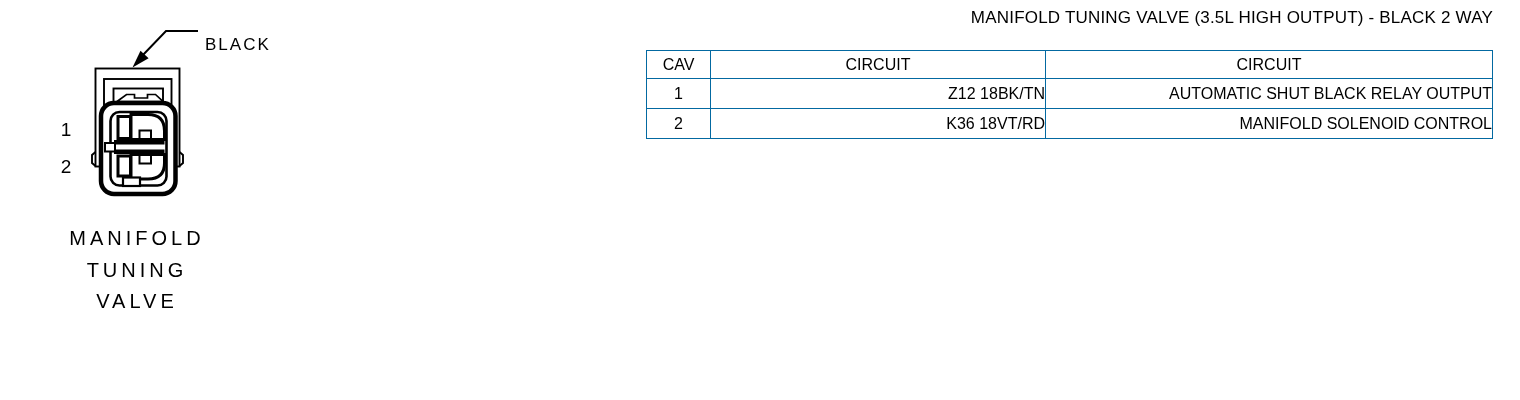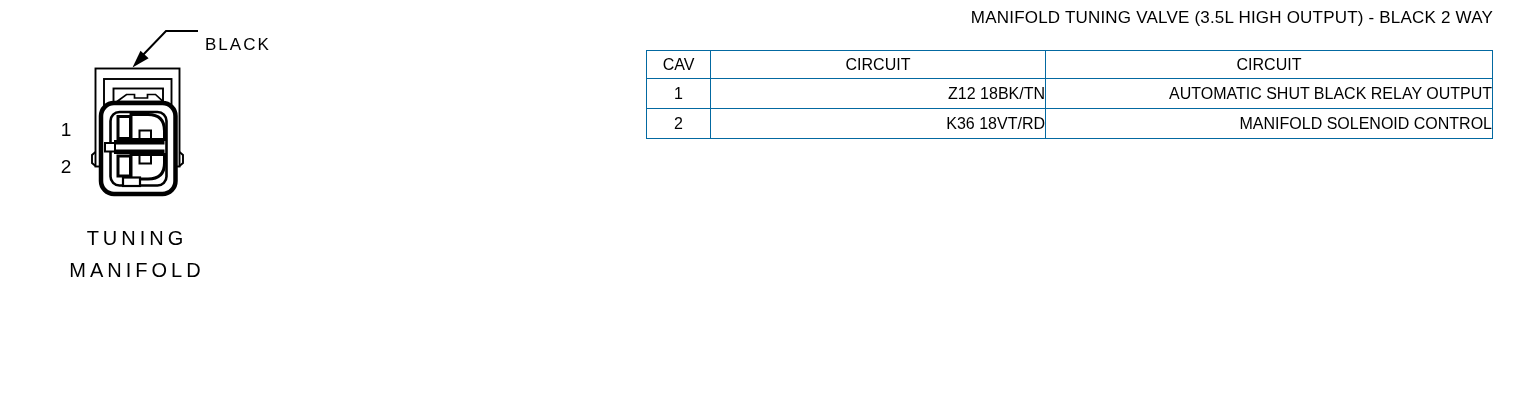--- a/index.html
+++ b/index.html
@@ -89,22 +89,23 @@
         <rect x="118" y="156" width="12.5" height="20" stroke-width="3"></rect>
         <rect x="123" y="177.5" width="17" height="8.5" stroke-width="2.2"></rect>
       </g>
     </svg>
 
     <span class="black-label">BLACK</span>
     <span class="pin pin1">1</span>
     <span class="pin pin2">2</span>
 
     <figcaption class="caption">
+      <div>MANIFOLD</div>
       <div>TUNING</div>
-      <div>MANIFOLD</div>
+      <div>VALVE</div>
     </figcaption>
   </figure>
 
   <section class="pinout">
     <div class="table-title">MANIFOLD TUNING VALVE (3.5L HIGH OUTPUT) - BLACK 2 WAY</div>
 
     <table class="conn-table">
       <colgroup>
         <col class="col-cav">
         <col class="col-circuit">

